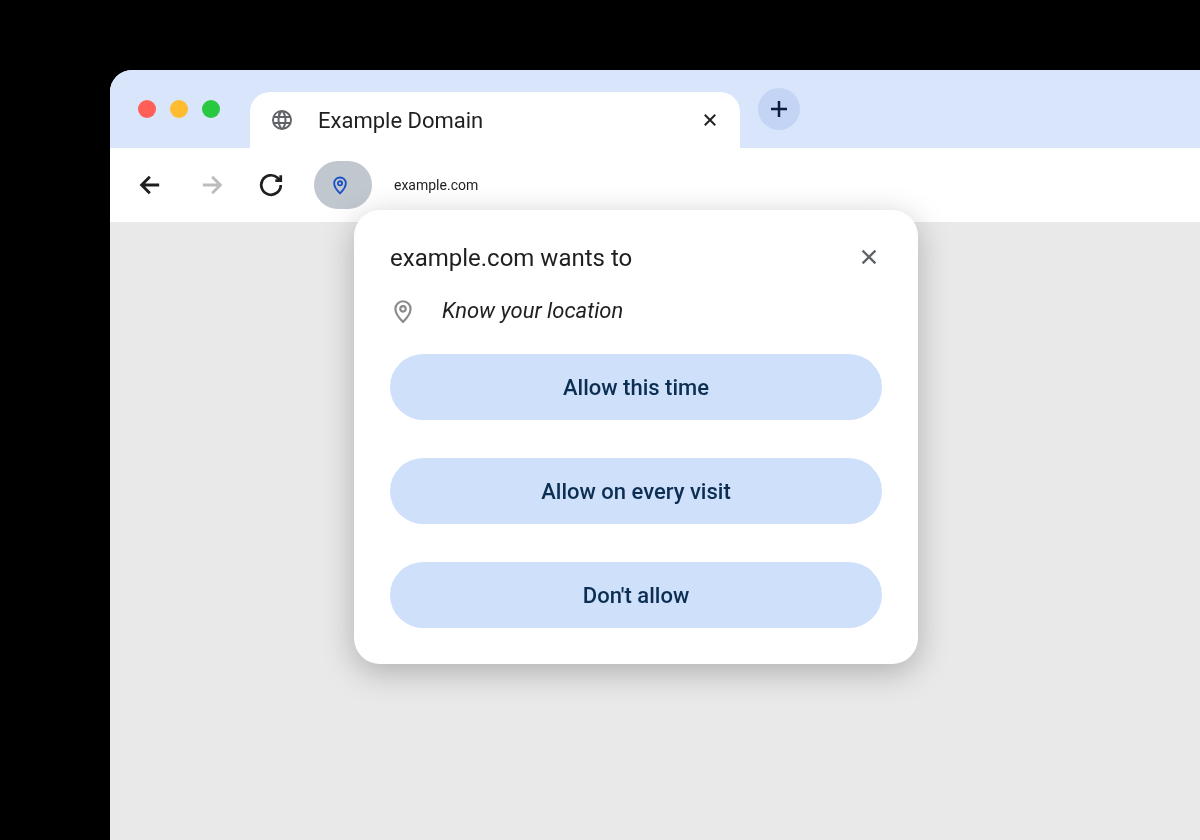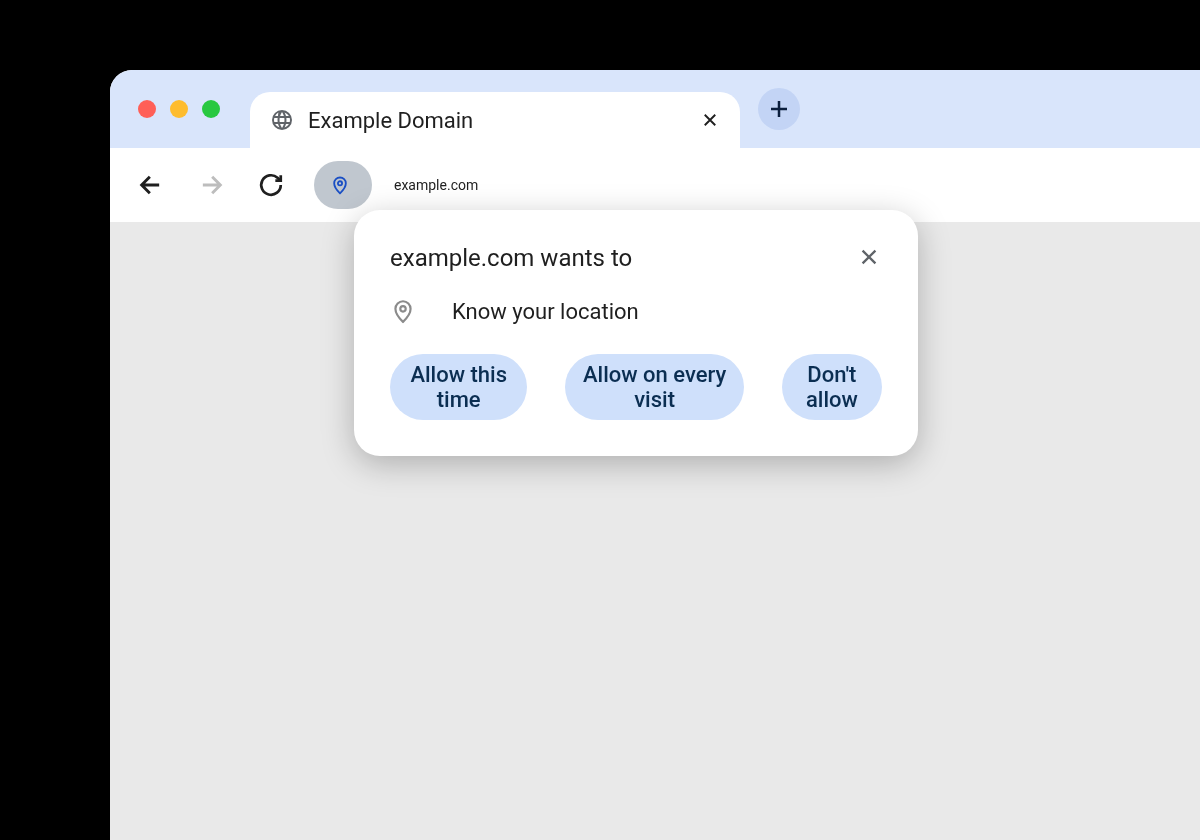--- a/index.html
+++ b/index.html
@@ -44,21 +44,21 @@
   .tl-red { background: #ff5f57; }
   .tl-yellow { background: #febc2e; }
   .tl-green { background: #28c840; }
   .tab {
     background: #fff;
     height: 56px;
     border-radius: 20px 20px 0 0;
     display: flex;
     align-items: center;
     padding: 0 20px;
-    gap: 14px;
+    gap: 24px;
     width: 490px;
     position: relative;
     top: 11px;
   }
   .tab-favicon {
     width: 24px;
     height: 24px;
     color: #5f6368;
   }
   .tab-title {
@@ -163,33 +163,34 @@
     width: 26px;
     height: 26px;
     display: flex;
     align-items: center;
     justify-content: center;
     cursor: pointer;
     color: #5f6368;
   }
   .dialog-request {
     display: flex;
-    align-items: flex-end;
-    gap: 36px;
+    align-items: flex-start;
+    gap: 26px;
     margin-top: 26px;
     margin-bottom: 30px;
+    font-style: italic;
   }
   .dialog-request .pin-icon-outline { color: #8b8b8b; width: 26px; height: 26px; }
   .dialog-request-text {
     font-size: 22px;
     color: #1f1f1f;
   }
   .dialog-buttons {
     display: flex;
-    flex-direction: row;
+    flex-direction: column;
     gap: 38px;
   }
   .dialog-btn {
     background: #cfe0fb;
     border: none;
     border-radius: 36px;
     height: 66px;
     font-size: 22px;
     font-weight: 500;
     color: #0b2e52;

